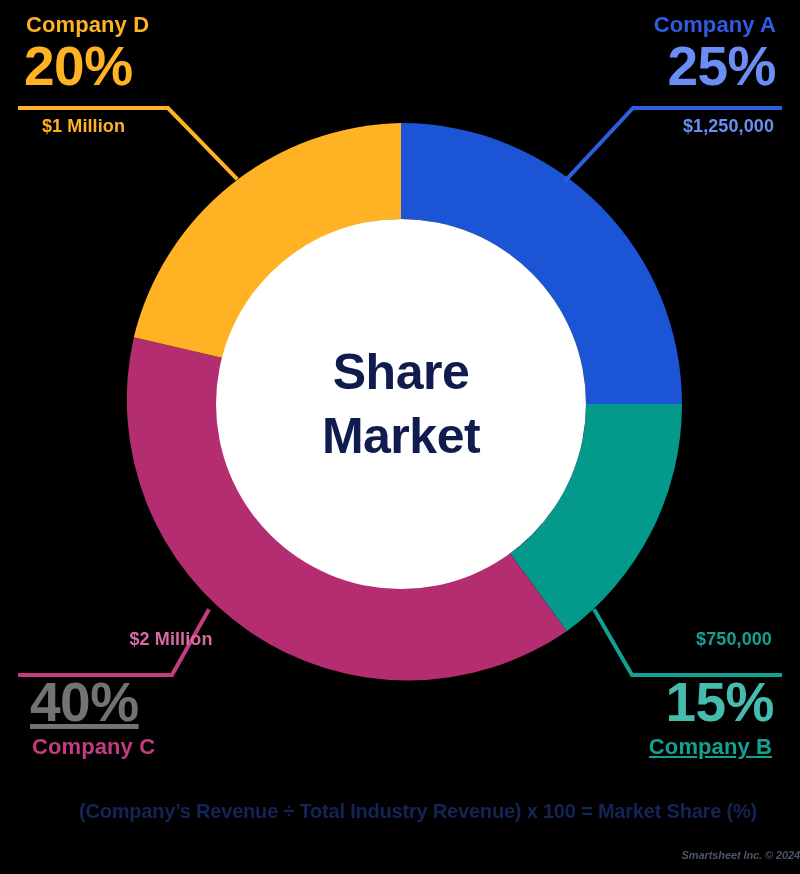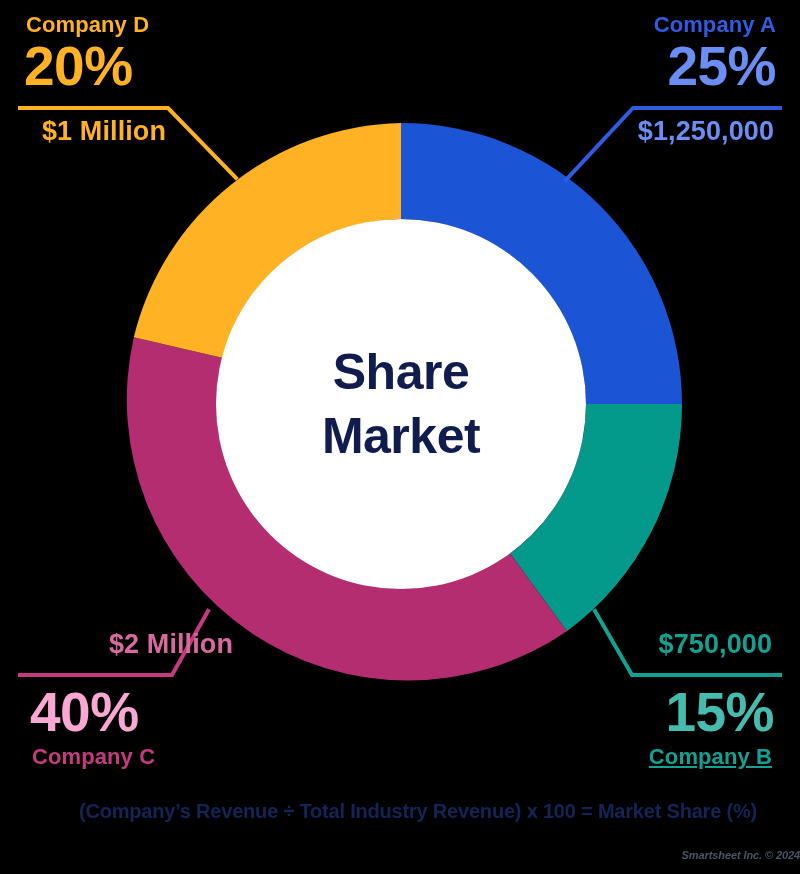--- a/index.html
+++ b/index.html
@@ -59,42 +59,42 @@
     white-space: nowrap;
   }
   .pct {
     font-size: 55px;
     font-weight: 700;
     letter-spacing: -0.5px;
     line-height: 1.05;
     white-space: nowrap;
   }
   .amount {
-    font-size: 27px;
+    font-size: 18px;
     font-weight: 700;
     letter-spacing: 0.1px;
     white-space: nowrap;
   }
 
   
   #callout-d { left: 20px; top: 12px; width: 260px; text-align: left; }
   #callout-d .name   { color: #ffb224; padding-left: 6px; }
   #callout-d .pct    { color: #ffb224; padding-left: 4px; }
   #callout-d .amount { color: #ffb224; padding-left: 22px; margin-top: 20px; }
 
   
   #callout-a { right: 20px; top: 12px; width: 300px; text-align: right; }
   #callout-a .name   { color: #2f5ce0; padding-right: 4px; }
   #callout-a .pct    { color: #6b8ef5; padding-right: 4px; }
   #callout-a .amount { color: #6b8ef5; padding-right: 6px; margin-top: 20px; }
 
   
   #callout-c { left: 20px; top: 629px; width: 280px; text-align: left; }
   #callout-c .amount { color: #d96aa0; padding-left: 22px; text-align: center; }
-  #callout-c .pct    { color: #f9a8d4; padding-left: 10px; margin-top: 24px; }
+  #callout-c .pct    { color: #737373; padding-left: 10px; margin-top: 24px; text-decoration: underline; }
   #callout-c .name   { color: #c43c7f; padding-left: 12px; margin-top: 2px; }
 
   
   #callout-b { right: 20px; top: 629px; width: 280px; text-align: right; }
   #callout-b .amount { color: #13a193; padding-right: 8px; }
   #callout-b .pct    { color: #46bcae; padding-right: 6px; margin-top: 24px; }
   #callout-b .name   { color: #13a193; padding-right: 8px; margin-top: 2px; text-decoration: underline; }
 
   
   #leaders {

